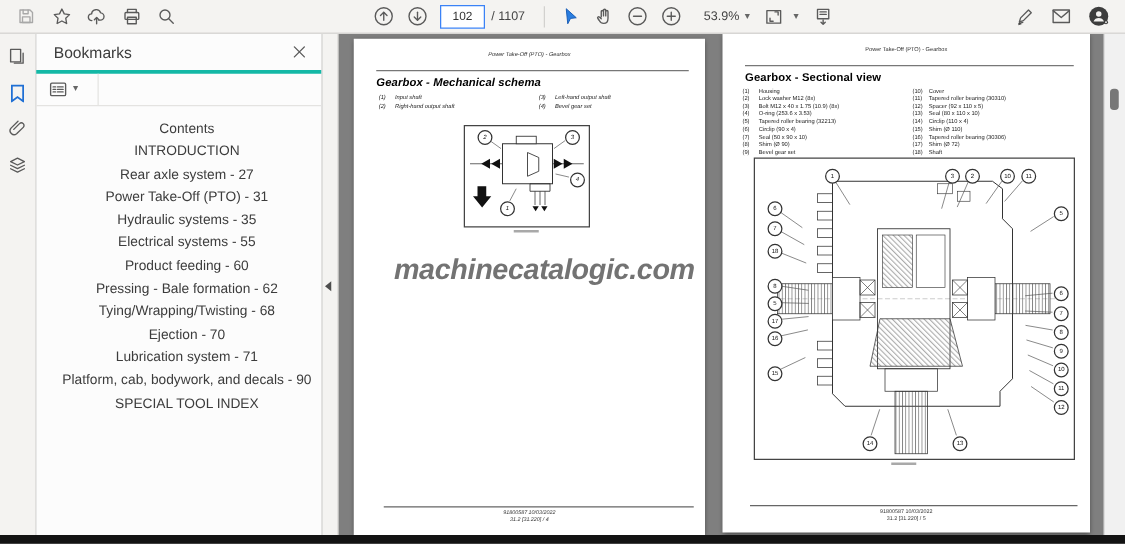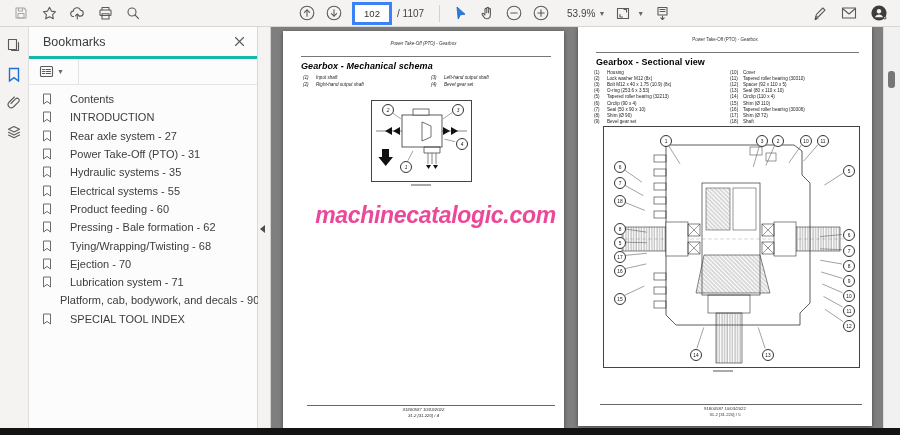--- a/index.html
+++ b/index.html
@@ -6,40 +6,40 @@
   body{width:900px;height:435px;overflow:hidden;font-family:"Liberation Sans",sans-serif;background:#7f7f7f;position:relative;}
   .app{position:absolute;inset:0;}
 
   
   .toolbar{position:absolute;top:0;left:0;right:0;height:26px;background:#f4f3f1;border-bottom:1px solid #d7d6d4;display:flex;align-items:center;z-index:9;}
   .tbtn{width:26px;height:22px;display:flex;align-items:center;justify-content:center;flex:0 0 auto;}
   svg.ic{stroke:#5a5a5a;fill:none;stroke-width:1.1;stroke-linecap:round;stroke-linejoin:round;}
   svg.ic.dim{stroke:#a8a8a8;}
   .tb-left{display:flex;margin-left:8px;gap:2px;}
   .tb-nav{display:flex;align-items:center;margin-left:148px;gap:1px;}
-  .pageinput{width:30px;height:15px;border:3px solid #3b82f6;background:#fff;font-size:9.5px;text-align:center;color:#333;margin:0 4px;font-family:"Liberation Sans",sans-serif;}
+  .pageinput{width:30px;height:15px;border:1px solid #3b82f6;background:#fff;font-size:9.5px;text-align:center;color:#333;margin:0 4px;font-family:"Liberation Sans",sans-serif;}
   .pagetotal{font-size:10px;color:#444;margin-right:8px;white-space:nowrap;}
   .tdiv{width:1px;height:17px;background:#d2d1cf;margin:0 6px;}
   .zoomtxt{font-size:10px;color:#444;margin:0 2px 0 4px;padding-left:8px;}
   .caret{font-size:7px;color:#666;margin-right:4px;}
   .tb-right{display:flex;align-items:center;margin-left:auto;margin-right:8px;gap:4px;}
 
   
   .main{position:absolute;top:27px;left:0;right:0;bottom:7px;display:flex;}
   .iconstrip{width:28px;background:#f4f3f1;border-right:1px solid #e0dfdd;display:flex;flex-direction:column;align-items:center;padding-top:9px;gap:11px;flex:0 0 auto;}
   .sbtn{width:20px;height:18px;display:flex;align-items:center;justify-content:center;}
 
   .panel{width:228px;background:#fcfcfc;border-right:1px solid #d9d8d6;position:relative;flex:0 0 auto;}
   .panel-header{height:29px;display:flex;align-items:center;border-bottom:3px solid #14b8a6;}
   .panel-title{font-size:12.5px;color:#3c3c3c;margin-left:14px;flex:1;}
   .closebtn{width:24px;height:24px;display:flex;align-items:center;justify-content:center;margin-right:6px;}
   .panel-toolbar{height:25px;display:flex;align-items:center;border-bottom:1px solid #e4e3e1;}
   .optbtn{display:flex;align-items:center;gap:3px;padding:0 10px;height:100%;border-right:1px solid #e4e3e1;}
   .bmlist{padding-top:5px;}
-  .bm-row{height:18.3px;display:flex;align-items:center;padding-left:13px;gap:18px;cursor:default;}
+  .bm-row{height:18.3px;display:flex;align-items:center;padding-left:13px;gap:7px;cursor:default;flex-direction:column;}
   .bm-row span{font-size:11px;color:#3c3c3c;white-space:nowrap;}
 
   .collapse{width:12px;background:#f4f3f1;border-right:1px solid #cfcecc;position:relative;flex:0 0 auto;}
   .collapse-arrow{position:absolute;top:198px;left:2px;width:0;height:0;border-top:4px solid transparent;border-bottom:4px solid transparent;border-right:5px solid #4d4d4d;}
 
   .docarea{flex:1;position:relative;background:#7f7f7f;overflow:hidden;}
   .scrollbar{width:16px;background:#f1f1f1;border-left:1px solid #dddddd;position:relative;flex:0 0 auto;}
   .thumb{position:absolute;top:44px;left:4px;width:7px;height:17px;background:#777;border-radius:3px;}
 
   .bottombar{position:absolute;left:0;right:0;bottom:0;height:7px;background:#131313;z-index:10;}
@@ -61,21 +61,21 @@
 
   .dbox{position:absolute;border:0.8px solid #444;background:#fff;}
   .dbox.dl{left:88px;top:69px;width:99px;height:80px;}
   .dbox.dr{left:25px;top:99px;width:255px;height:240px;}
   .dsvg{position:absolute;inset:0;width:100%;height:100%;}
   .callout{position:absolute;width:10px;height:10px;border:0.7px solid #333;border-radius:50%;background:#fff;font-size:4.8px;display:flex;align-items:center;justify-content:center;color:#111;z-index:2;}
   .capbar{position:absolute;height:2px;width:20px;background:#a9a9a9;}
   .capbar.cl{left:128px;top:153px;}
   .capbar.cr{left:135px;top:343px;}
 
-  .watermark{position:absolute;top:171px;left:0;right:0;text-align:center;font-weight:bold;font-size:23px;color:#ec4899;white-space:nowrap;padding-left:24px;letter-spacing:-0.3px;}
+  .watermark{position:absolute;top:171px;left:0;right:0;text-align:center;font-weight:bold;font-size:23px;color:#737373;white-space:nowrap;padding-left:24px;letter-spacing:-0.3px;}
 
   .f-rule{position:absolute;border-top:0.6px solid #666;}
   .pl .f-rule{left:24px;right:9px;top:374px;}
   .pr .f-rule{left:22px;right:10px;top:377px;}
   .f-line{position:absolute;left:0;right:0;text-align:center;font-size:4.3px;color:#333;}
   .pl .fc{top:376px;} .pl .fp{top:382px;}
   .pr .fc{top:379px;} .pr .fp{top:385px;}
 </style>
 </head>
 <body>

